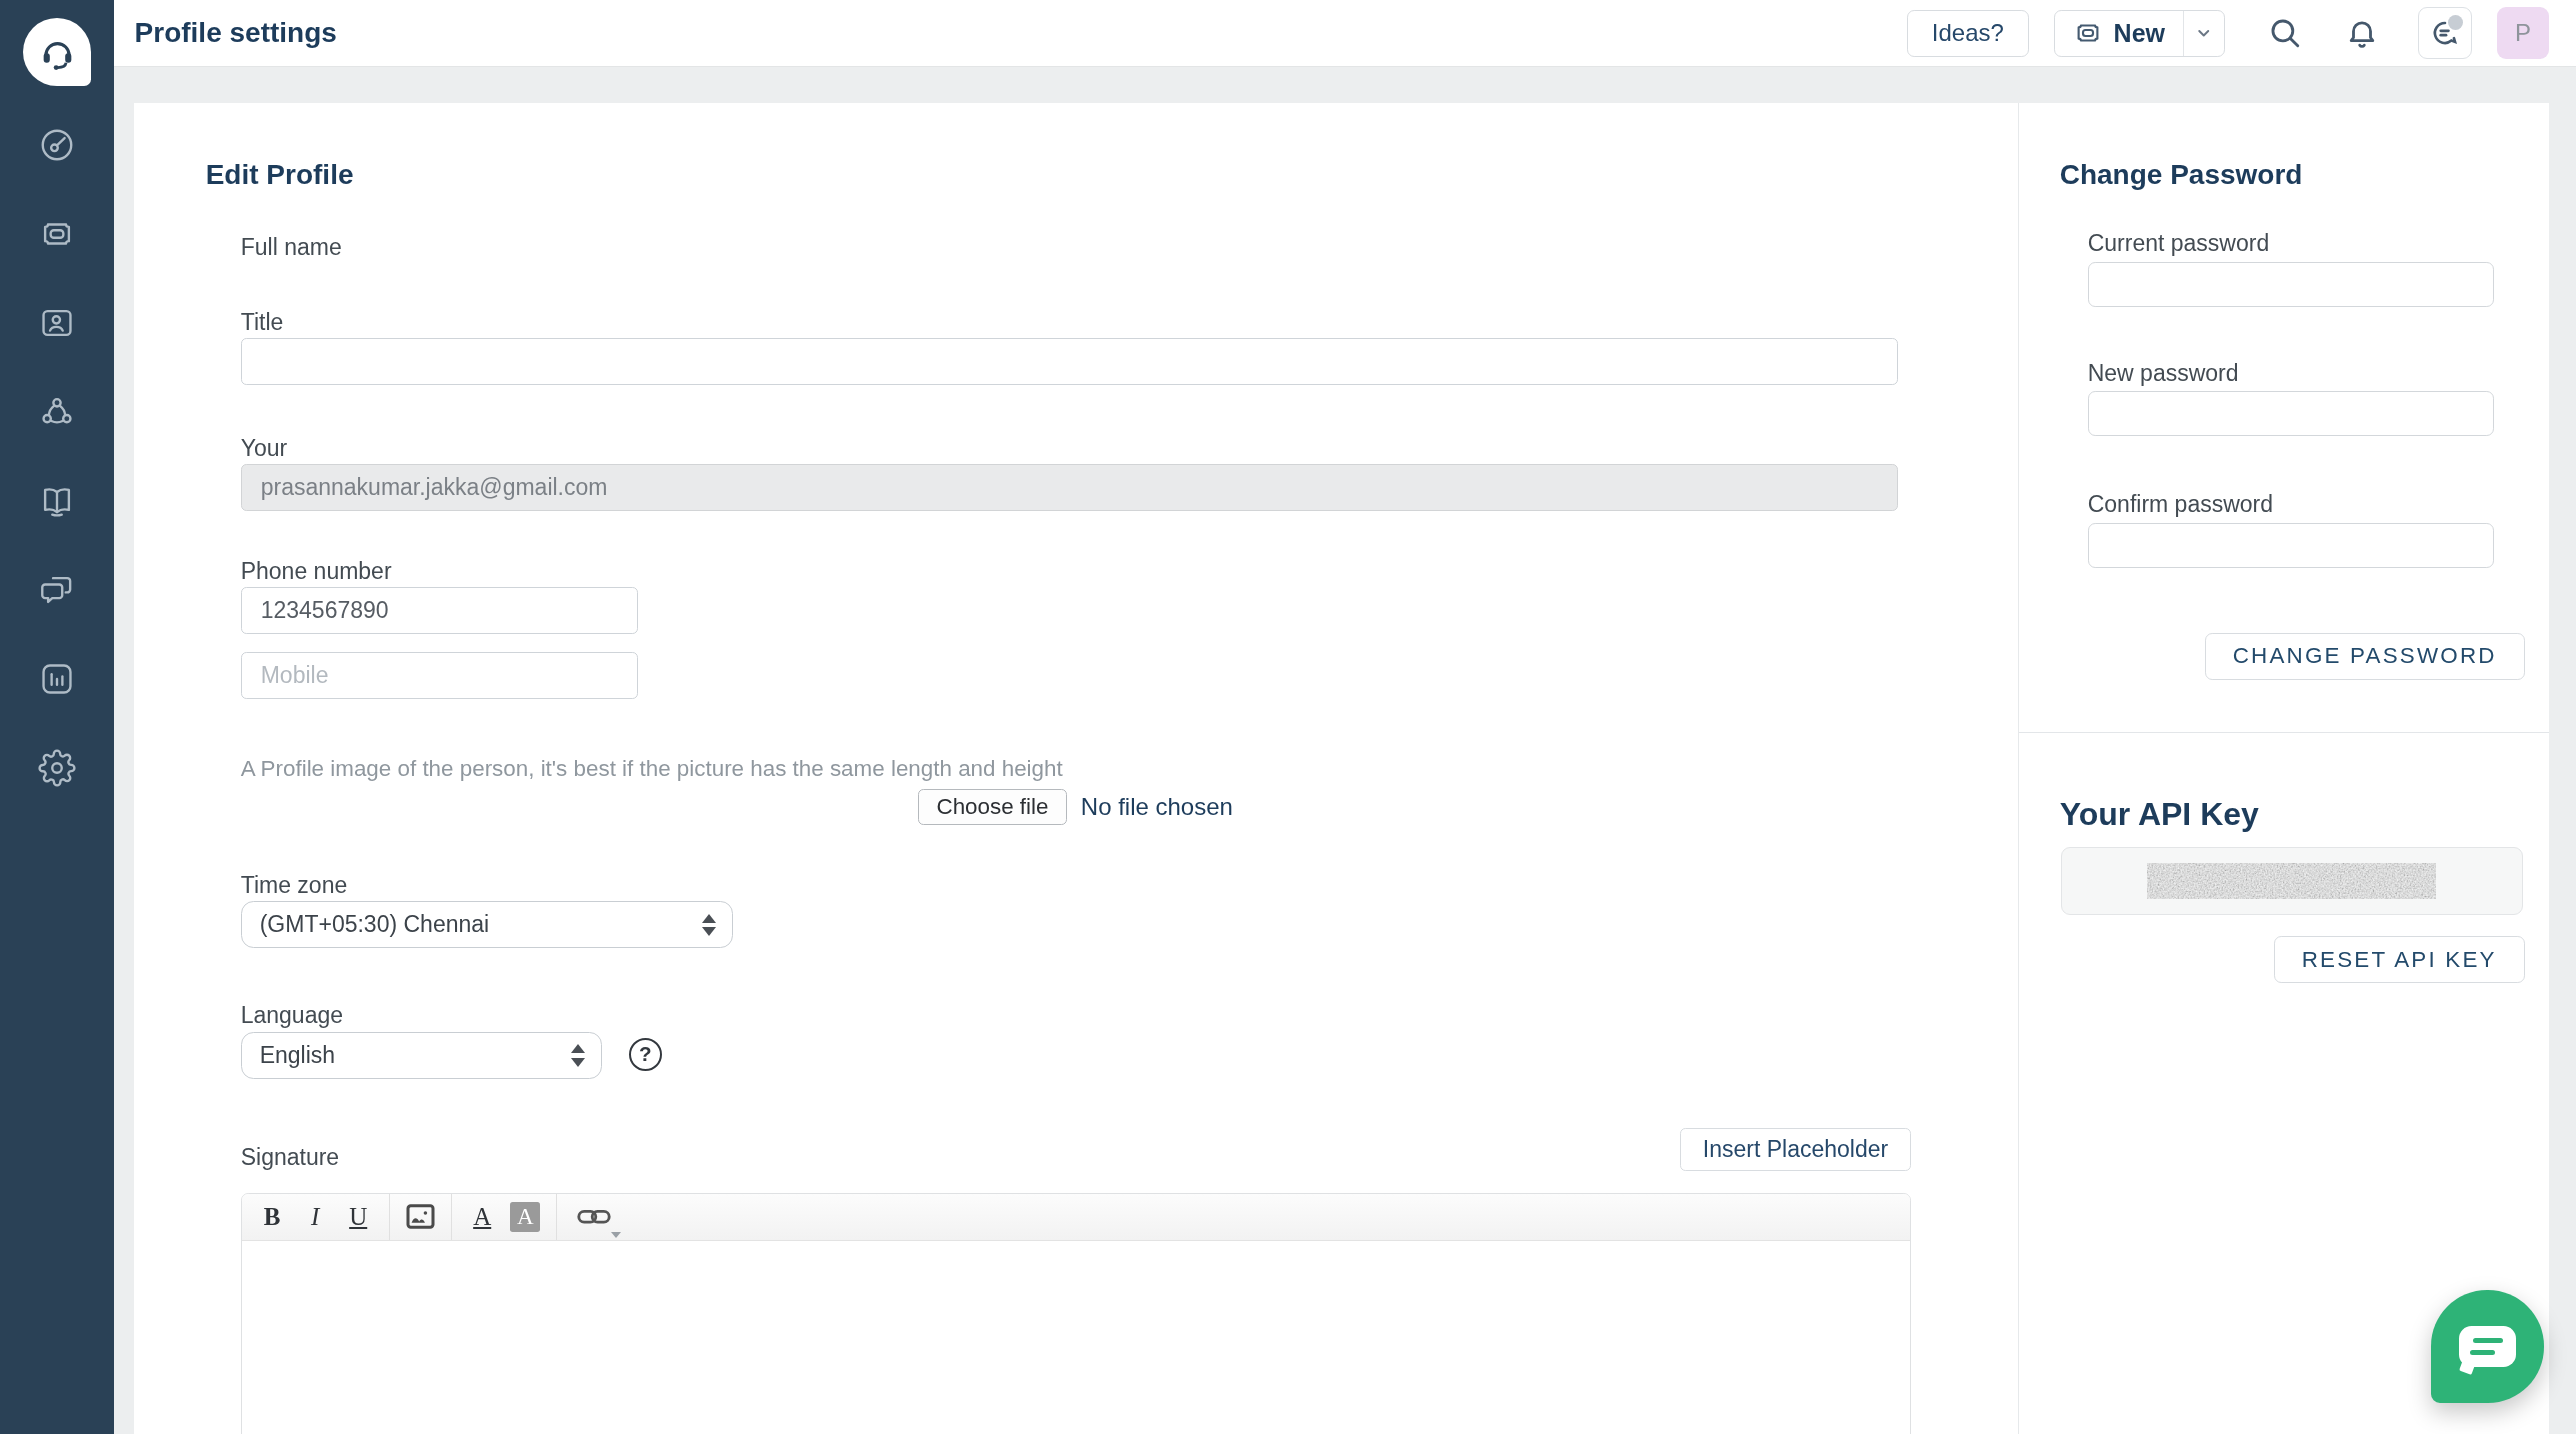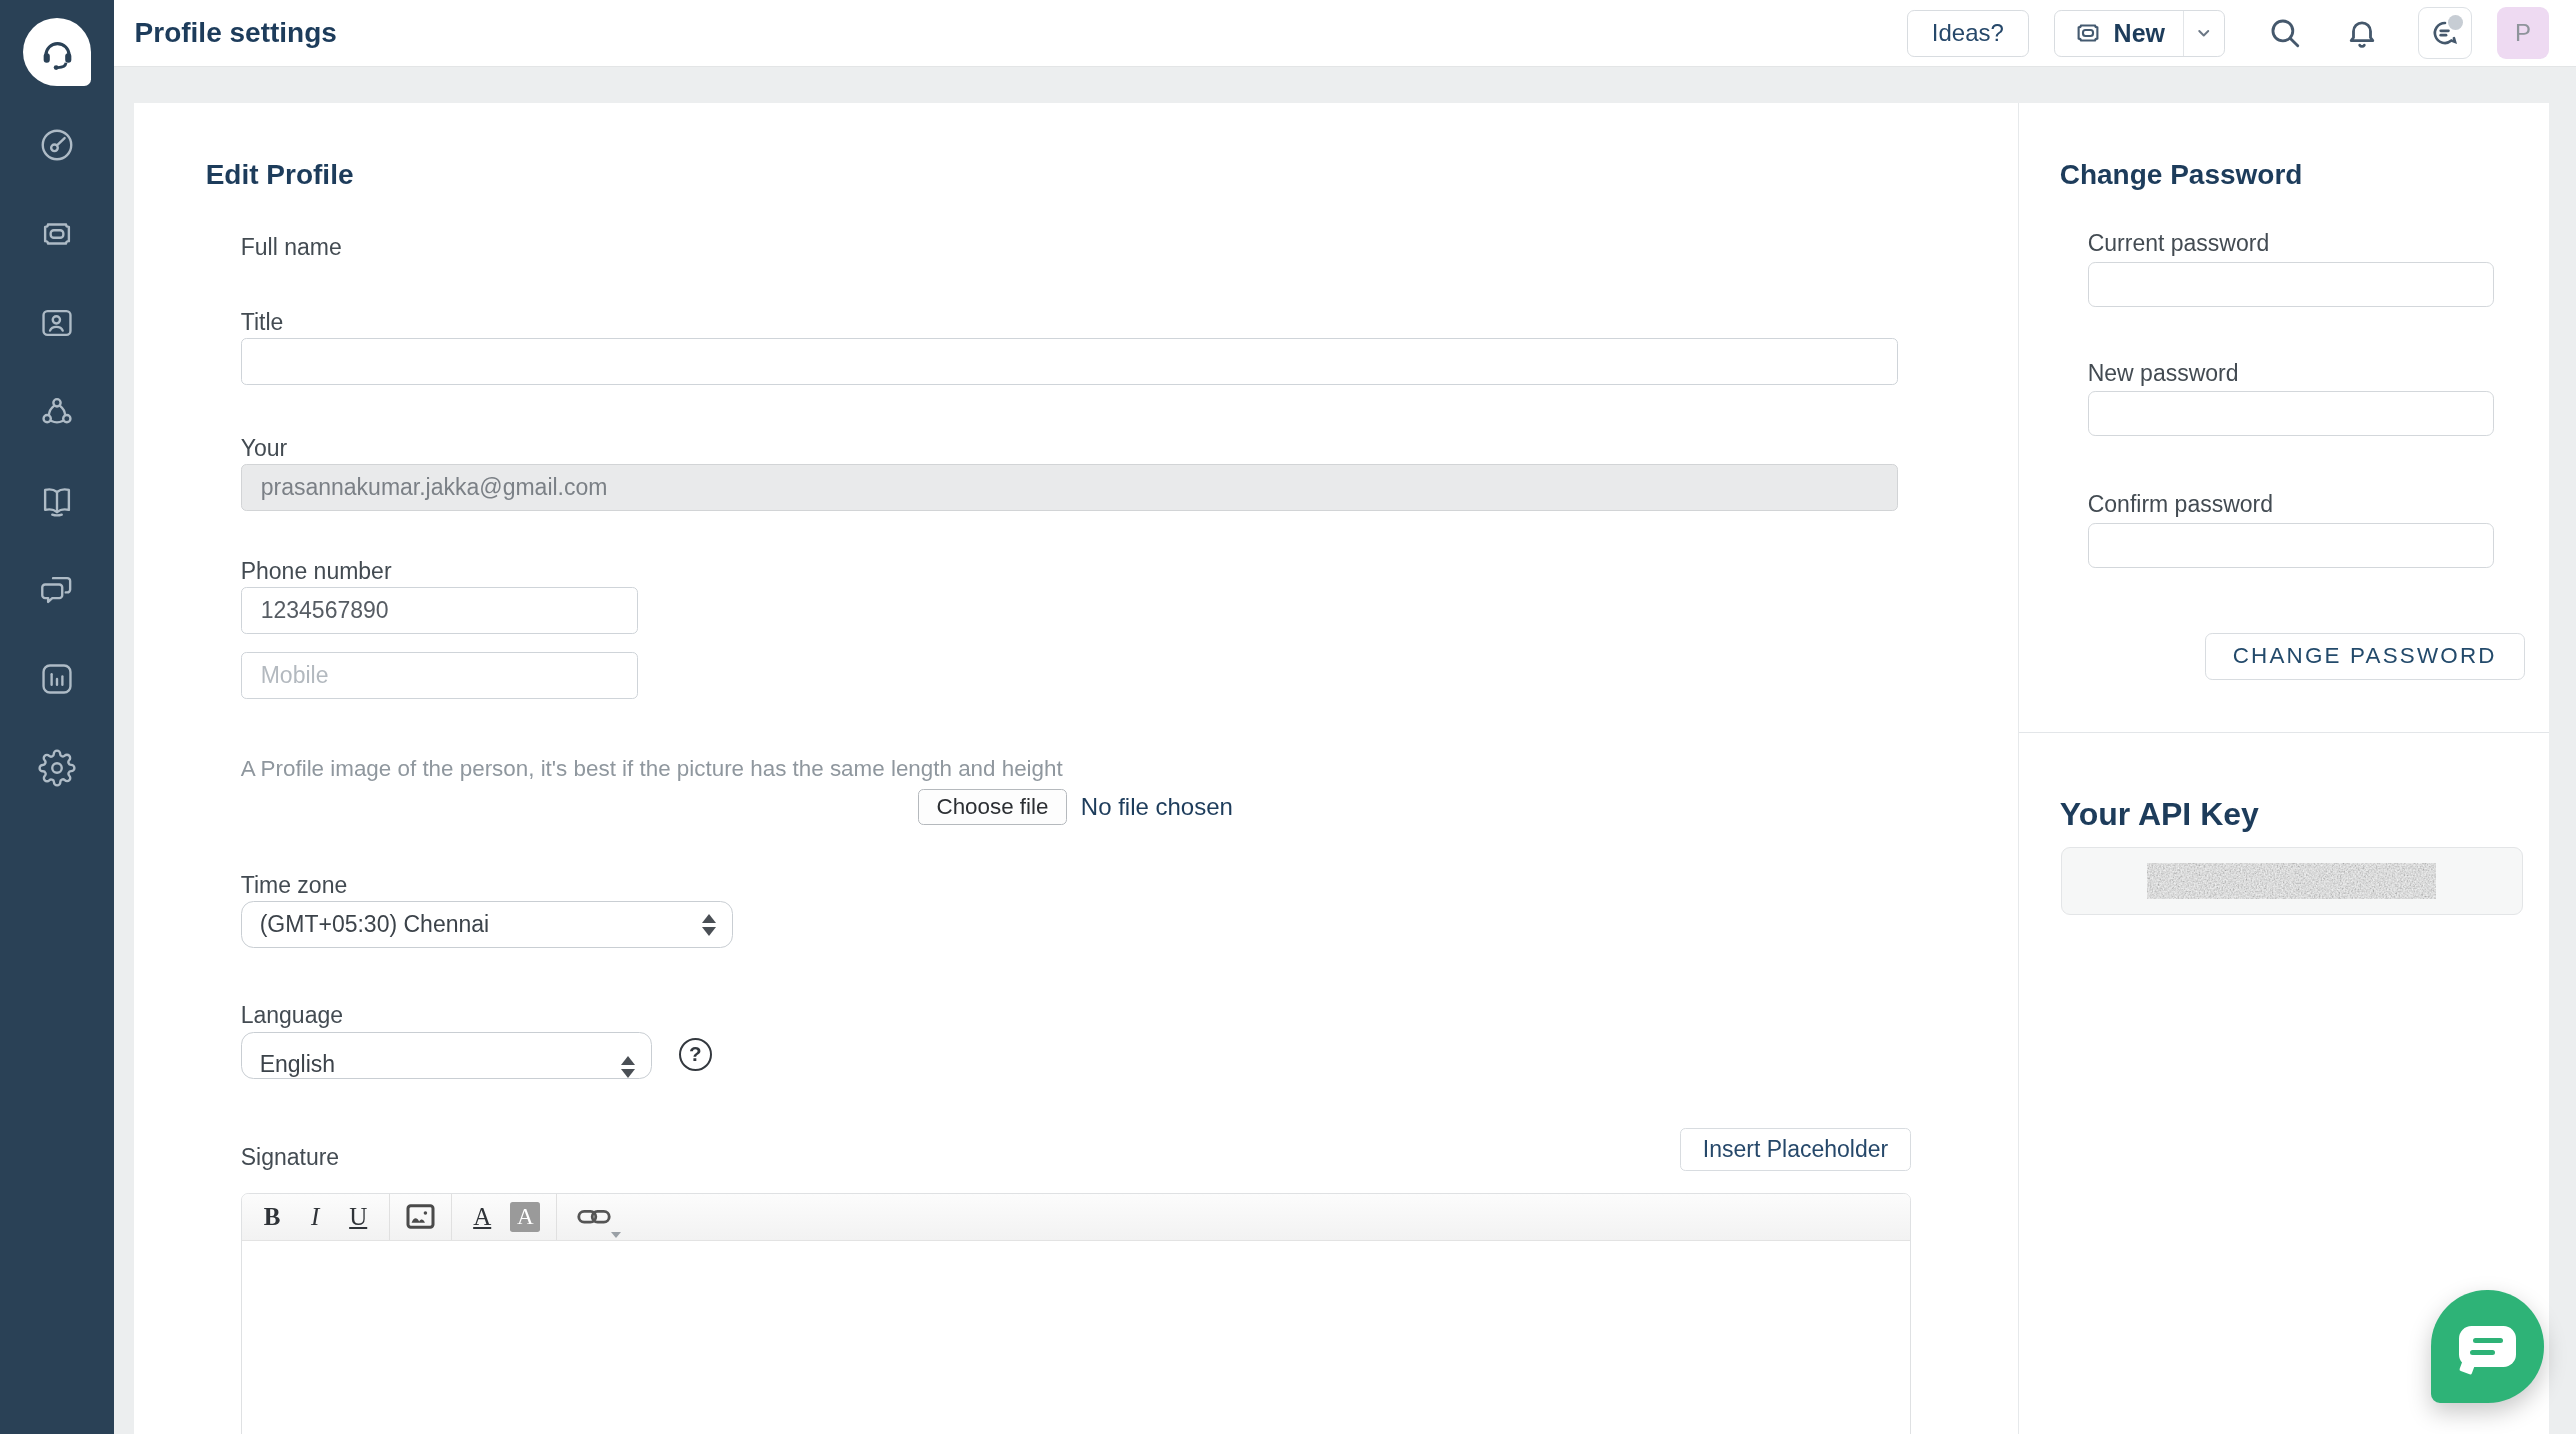--- a/index.html
+++ b/index.html
@@ -59,21 +59,21 @@
   .hint { margin-top:56px; font-size:22.4px; color:#8f979e; line-height:27px; }
   .choose-row { margin-top:7.2px; display:flex; align-items:center; gap:14.3px;justify-content:center; }
   .choose-btn { height:36px; padding:0 17px; background:#fdfdfd; border:0.9px solid #b5b9bd; border-radius:5.4px;
                 font-size:22.4px; color:#2c2f33; display:flex; align-items:center; cursor:pointer; }
   .nofile { font-size:24px; color:#1d3c5b; }
 
   .g-tz { margin-top:47px; } .g-lang { margin-top:54px; }
   .selectbox { margin-top:2.7px; height:47px; border:0.9px solid #c9ced3; border-radius:12.5px; background:#fff;
                display:flex; align-items:center; justify-content:space-between; padding:0 16px 0 18px;
                font-size:23px; color:#3c434a; cursor:pointer; }
-  .sel-tz { width:492px; } .sel-lang { width:411px;align-items:flex-end; }
+  .sel-tz { width:492px; } .sel-lang { width:361px; }
   .stepper { display:flex; flex-direction:column; gap:4.5px; }
   .stepper i { display:block; width:0; height:0; border-left:7.2px solid transparent; border-right:7.2px solid transparent; }
   .stepper .up { border-bottom:9px solid #4a4f55; }
   .stepper .down { border-top:9px solid #4a4f55; }
   .lang-row { display:flex; align-items:center; gap:27px; }
   .help-circ { width:33px; height:33px; border:2.7px solid #33383e; border-radius:50%;
                display:flex; align-items:center; justify-content:center;
                font-size:20.6px; font-weight:bold; color:#33383e; cursor:pointer; }
 
   .sig-row { margin-top:49px; display:flex; align-items:flex-end; justify-content:space-between; width:1670px; }
@@ -373,20 +373,23 @@
                 <feTurbulence type="fractalNoise" baseFrequency="0.55" numOctaves="3" stitchTiles="stitch"></feTurbulence>
                 <feColorMatrix type="saturate" values="0"></feColorMatrix>
                 <feComponentTransfer>
                   <feFuncA type="linear" slope="1" intercept="0"></feFuncA>
                 </feComponentTransfer>
               </filter>
             <rect width="323" height="40" filter="url(#noiseF)"></rect>
           </svg>
         </div>
       </div>
+      <div class="reset-row">
+        <button class="btn caps-btn">RESET API KEY</button>
+      </div>
     </div>
 
   </div>
 </div>
 
 <div class="chat-widget">
   <div class="chat-bubble">
     <span class="line1"></span>
       <span class="line2"></span>
     <span class="chat-tail"></span>

